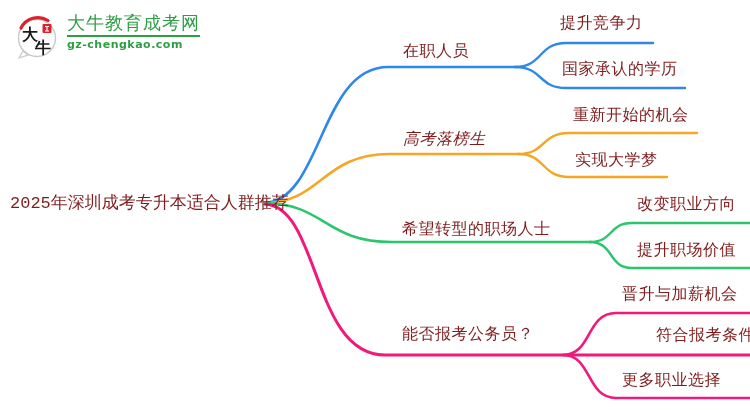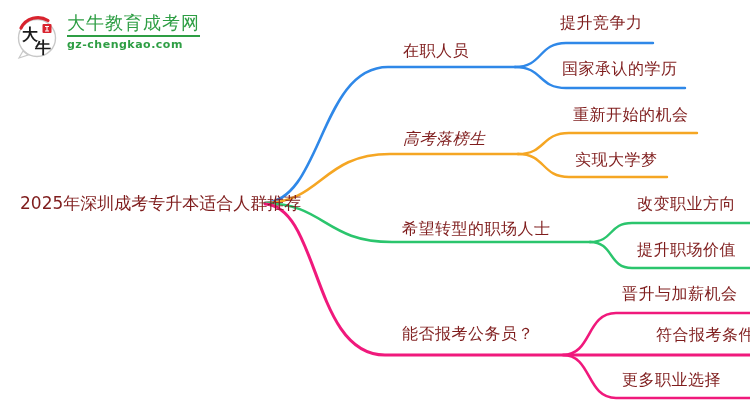--- a/index.html
+++ b/index.html
@@ -50,21 +50,21 @@
       <text x="8" y="27" font-size="16" font-weight="bold" fill="#1a1a1a">大</text>
       <text x="21" y="40" font-size="16" font-weight="bold" fill="#1a1a1a">牛</text>
     </svg>
     <div class="logo-text">
       <div class="logo-name">大牛教育成考网</div>
       <div class="logo-divider"></div>
       <div class="logo-url">gz-chengkao.com</div>
     </div>
   </div>
 
-  <div class="label root-label" style="left:20px;top:194px;">2025年深圳成考专升本适合人群推荐</div>
+  <div class="label root-label" style="left:10px;top:194px;font-family:Liberation Mono, monospace;">2025年深圳成考专升本适合人群推荐</div>
 
   <div class="label" style="left:403px;top:42px;">在职人员</div>
   <div class="label" style="left:560px;top:14px;">提升竞争力</div>
   <div class="label" style="left:562px;top:60px;">国家承认的学历</div>
 
   <div class="label" style="left:403px;top:130px;font-style:italic;">高考落榜生</div>
   <div class="label" style="left:573px;top:106px;">重新开始的机会</div>
   <div class="label" style="left:575px;top:151px;">实现大学梦</div>
 
   <div class="label" style="left:637px;top:195px;">改变职业方向</div>

